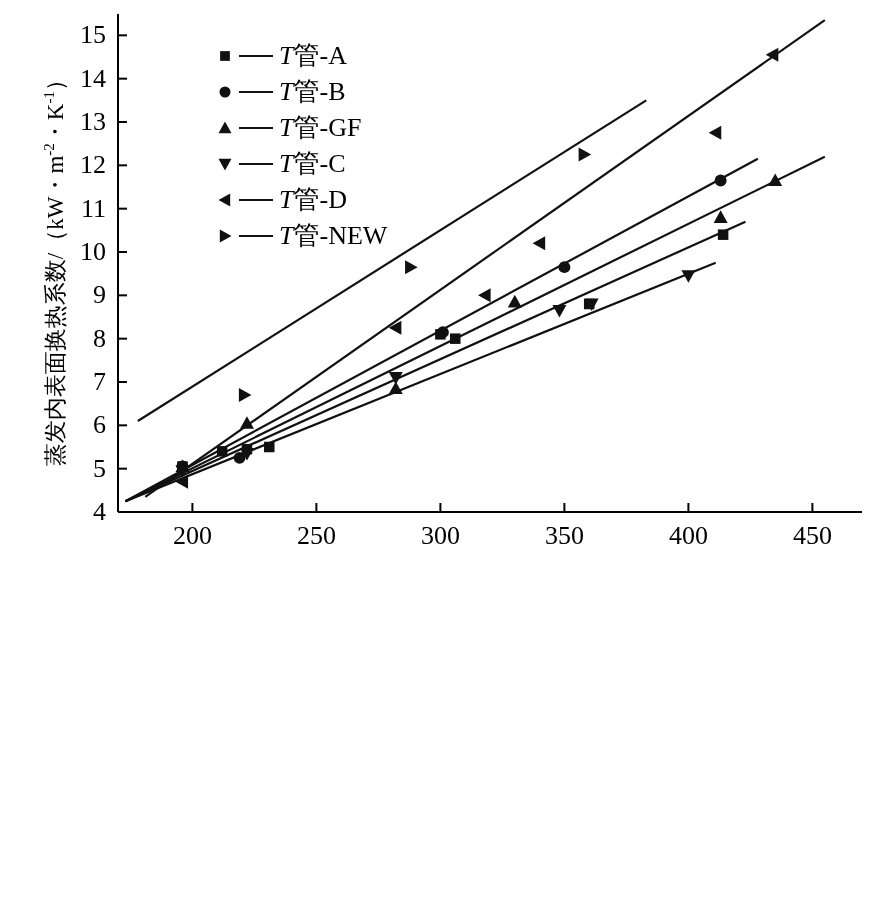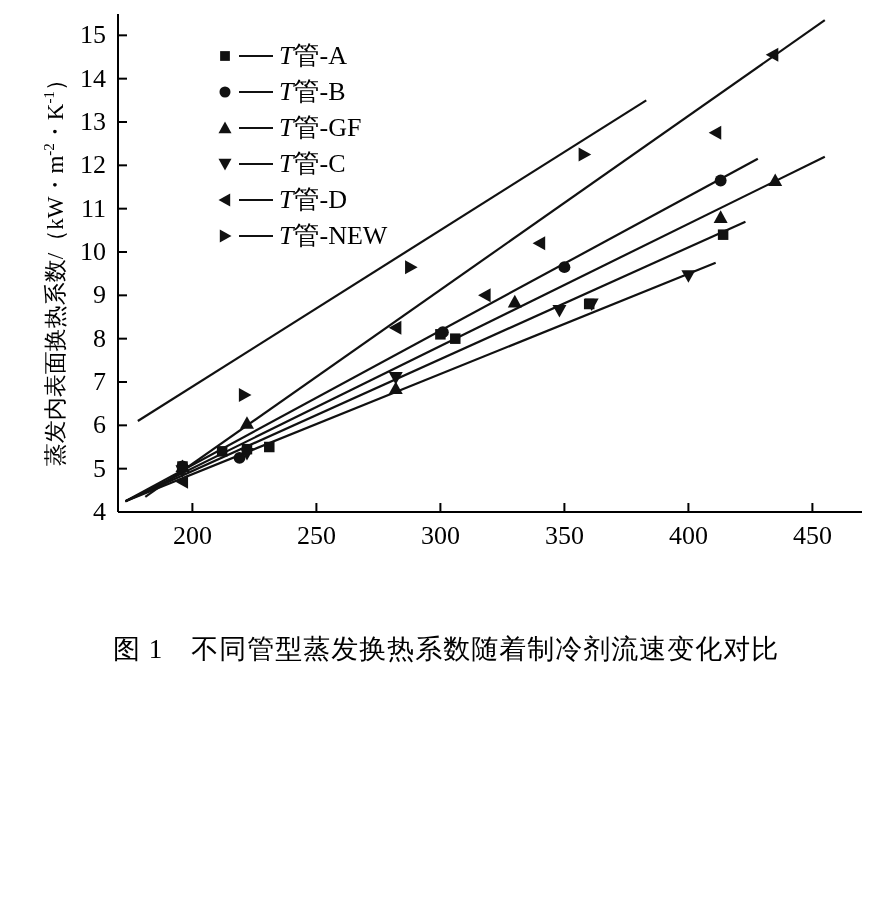--- a/index.html
+++ b/index.html
@@ -226,16 +226,15 @@
           <g>
             <polygon points="231.5,236 219.8,229.5 219.8,242.5" fill="#111"></polygon>
             <line x1="239" y1="236" x2="273" y2="236" stroke="#111" stroke-width="2"></line>
             <text x="279" y="244" font-family="&quot;Liberation Serif&quot;, serif" font-size="26" fill="#000"><tspan font-style="italic">T</tspan><tspan>管-NEW</tspan></text>
           </g>
         </g>
     </svg>
   </div>
 
   <div id="caption">
-    <div class="cap-cn">图 1　不同管型蒸发换热系数随着制冷剂流速变化对比</div>
   </div>
 
 </div>
 
 </body></html>

